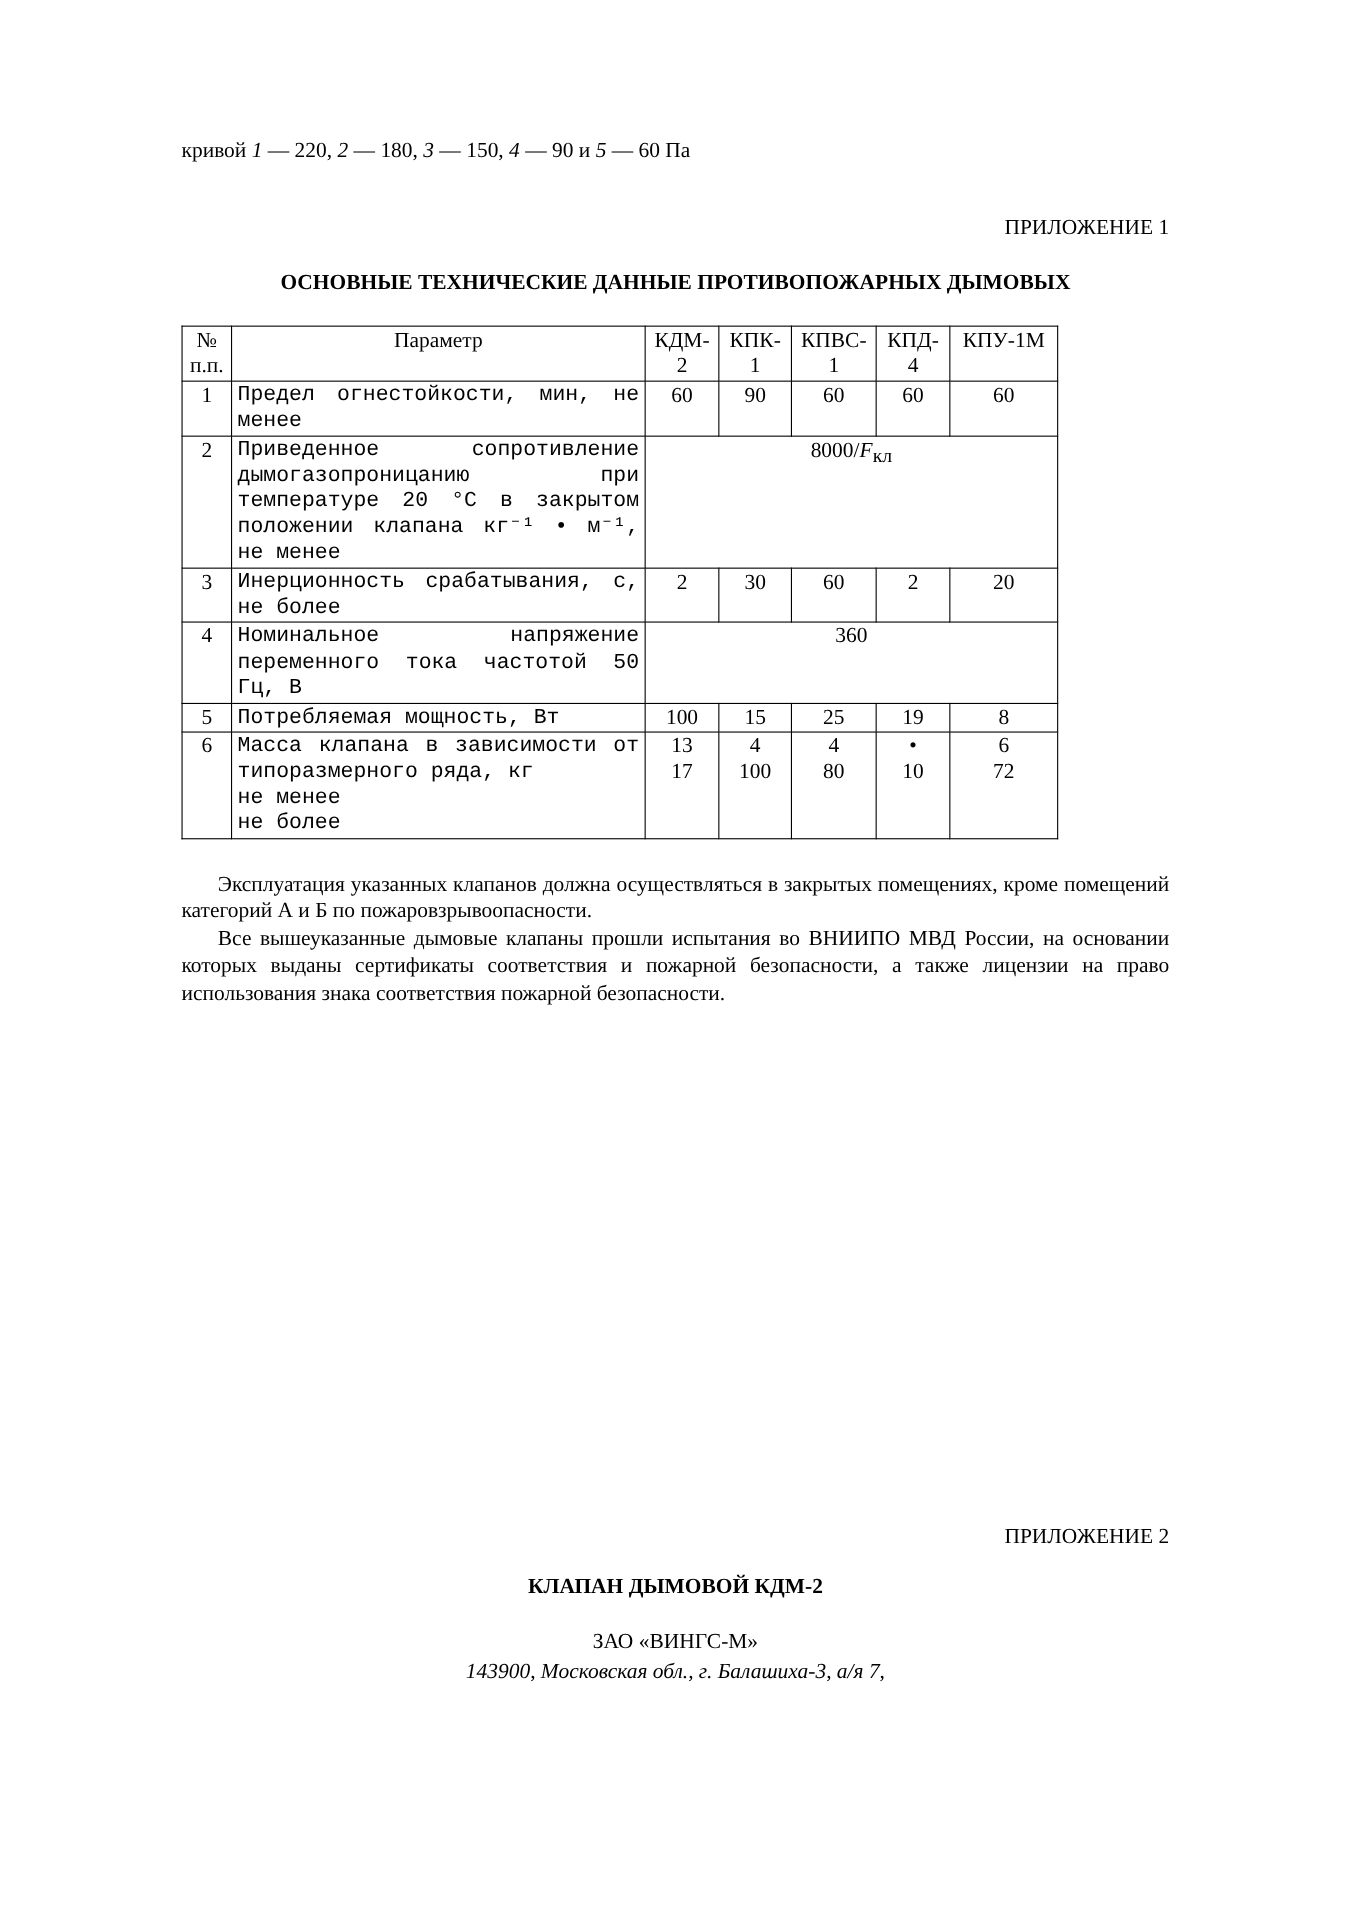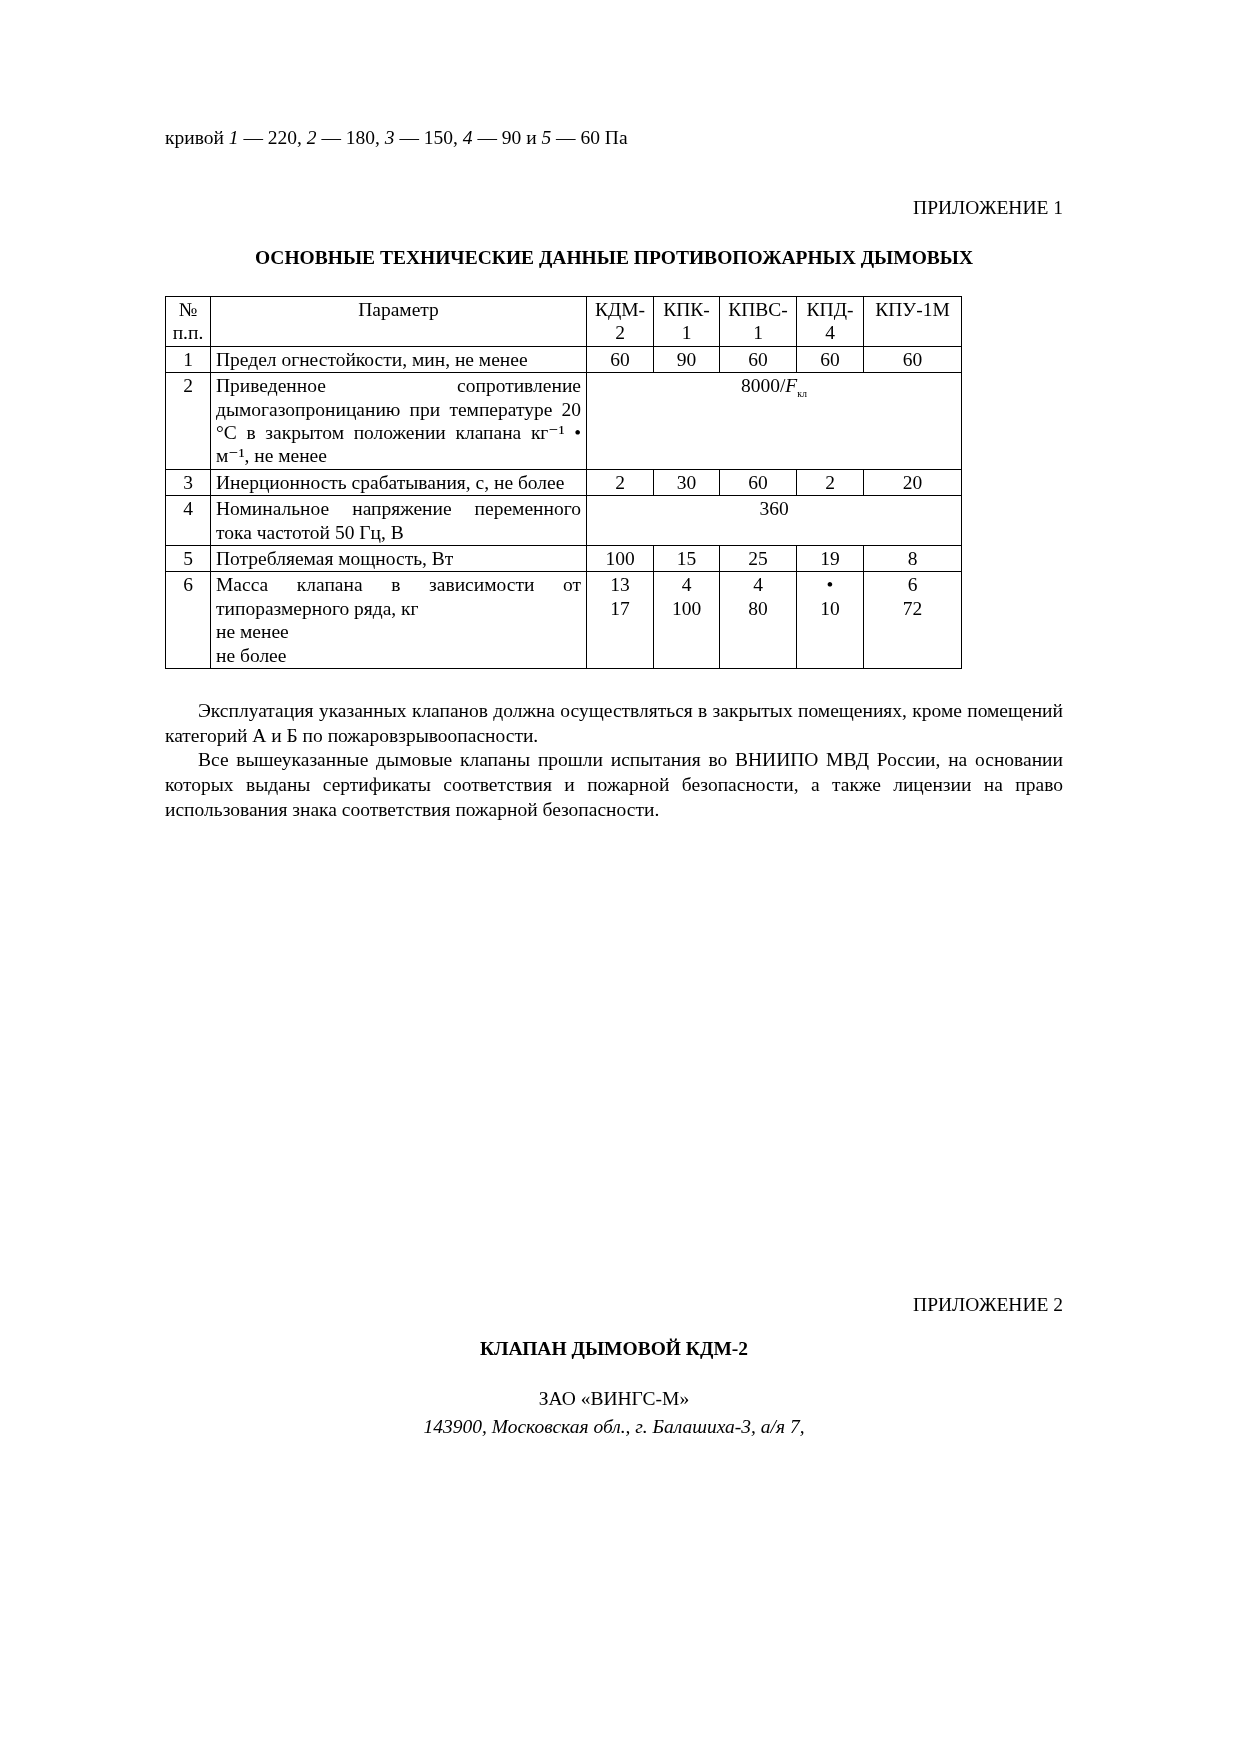--- a/index.html
+++ b/index.html
@@ -37,24 +37,24 @@
     padding: 1px 5px;
     vertical-align: top;
     font-weight: normal;
     font-size: 19.5px;
     line-height: 1.2;
     box-sizing: border-box;
     word-wrap: break-word;
   }
   .specs th { text-align: center; }
   .cell-num { text-align: center; }
-  .cell-param { text-align: justify; }
+  .cell-param { text-align: justify; font-family: Liberation Mono, monospace; }
   .cell-val { text-align: center; }
   .merged-val { text-align: center; vertical-align: top; padding-top: 4px; }
-  .merged-val sub { font-size: 10px; }
+  .merged-val sub { font-size: 18px; }
   .merged-val .fvar { font-style: italic; }
   .mass-vals { vertical-align: bottom; text-align: center; margin-left: 44px; }
   .mass-label { text-align: left; }
   .para {
     text-align: justify;
     text-indent: 33px;
     line-height: 1.27;
   }
   .para-first { margin-top: 30px; }
   .appx2-label { margin-top: 470px; }

